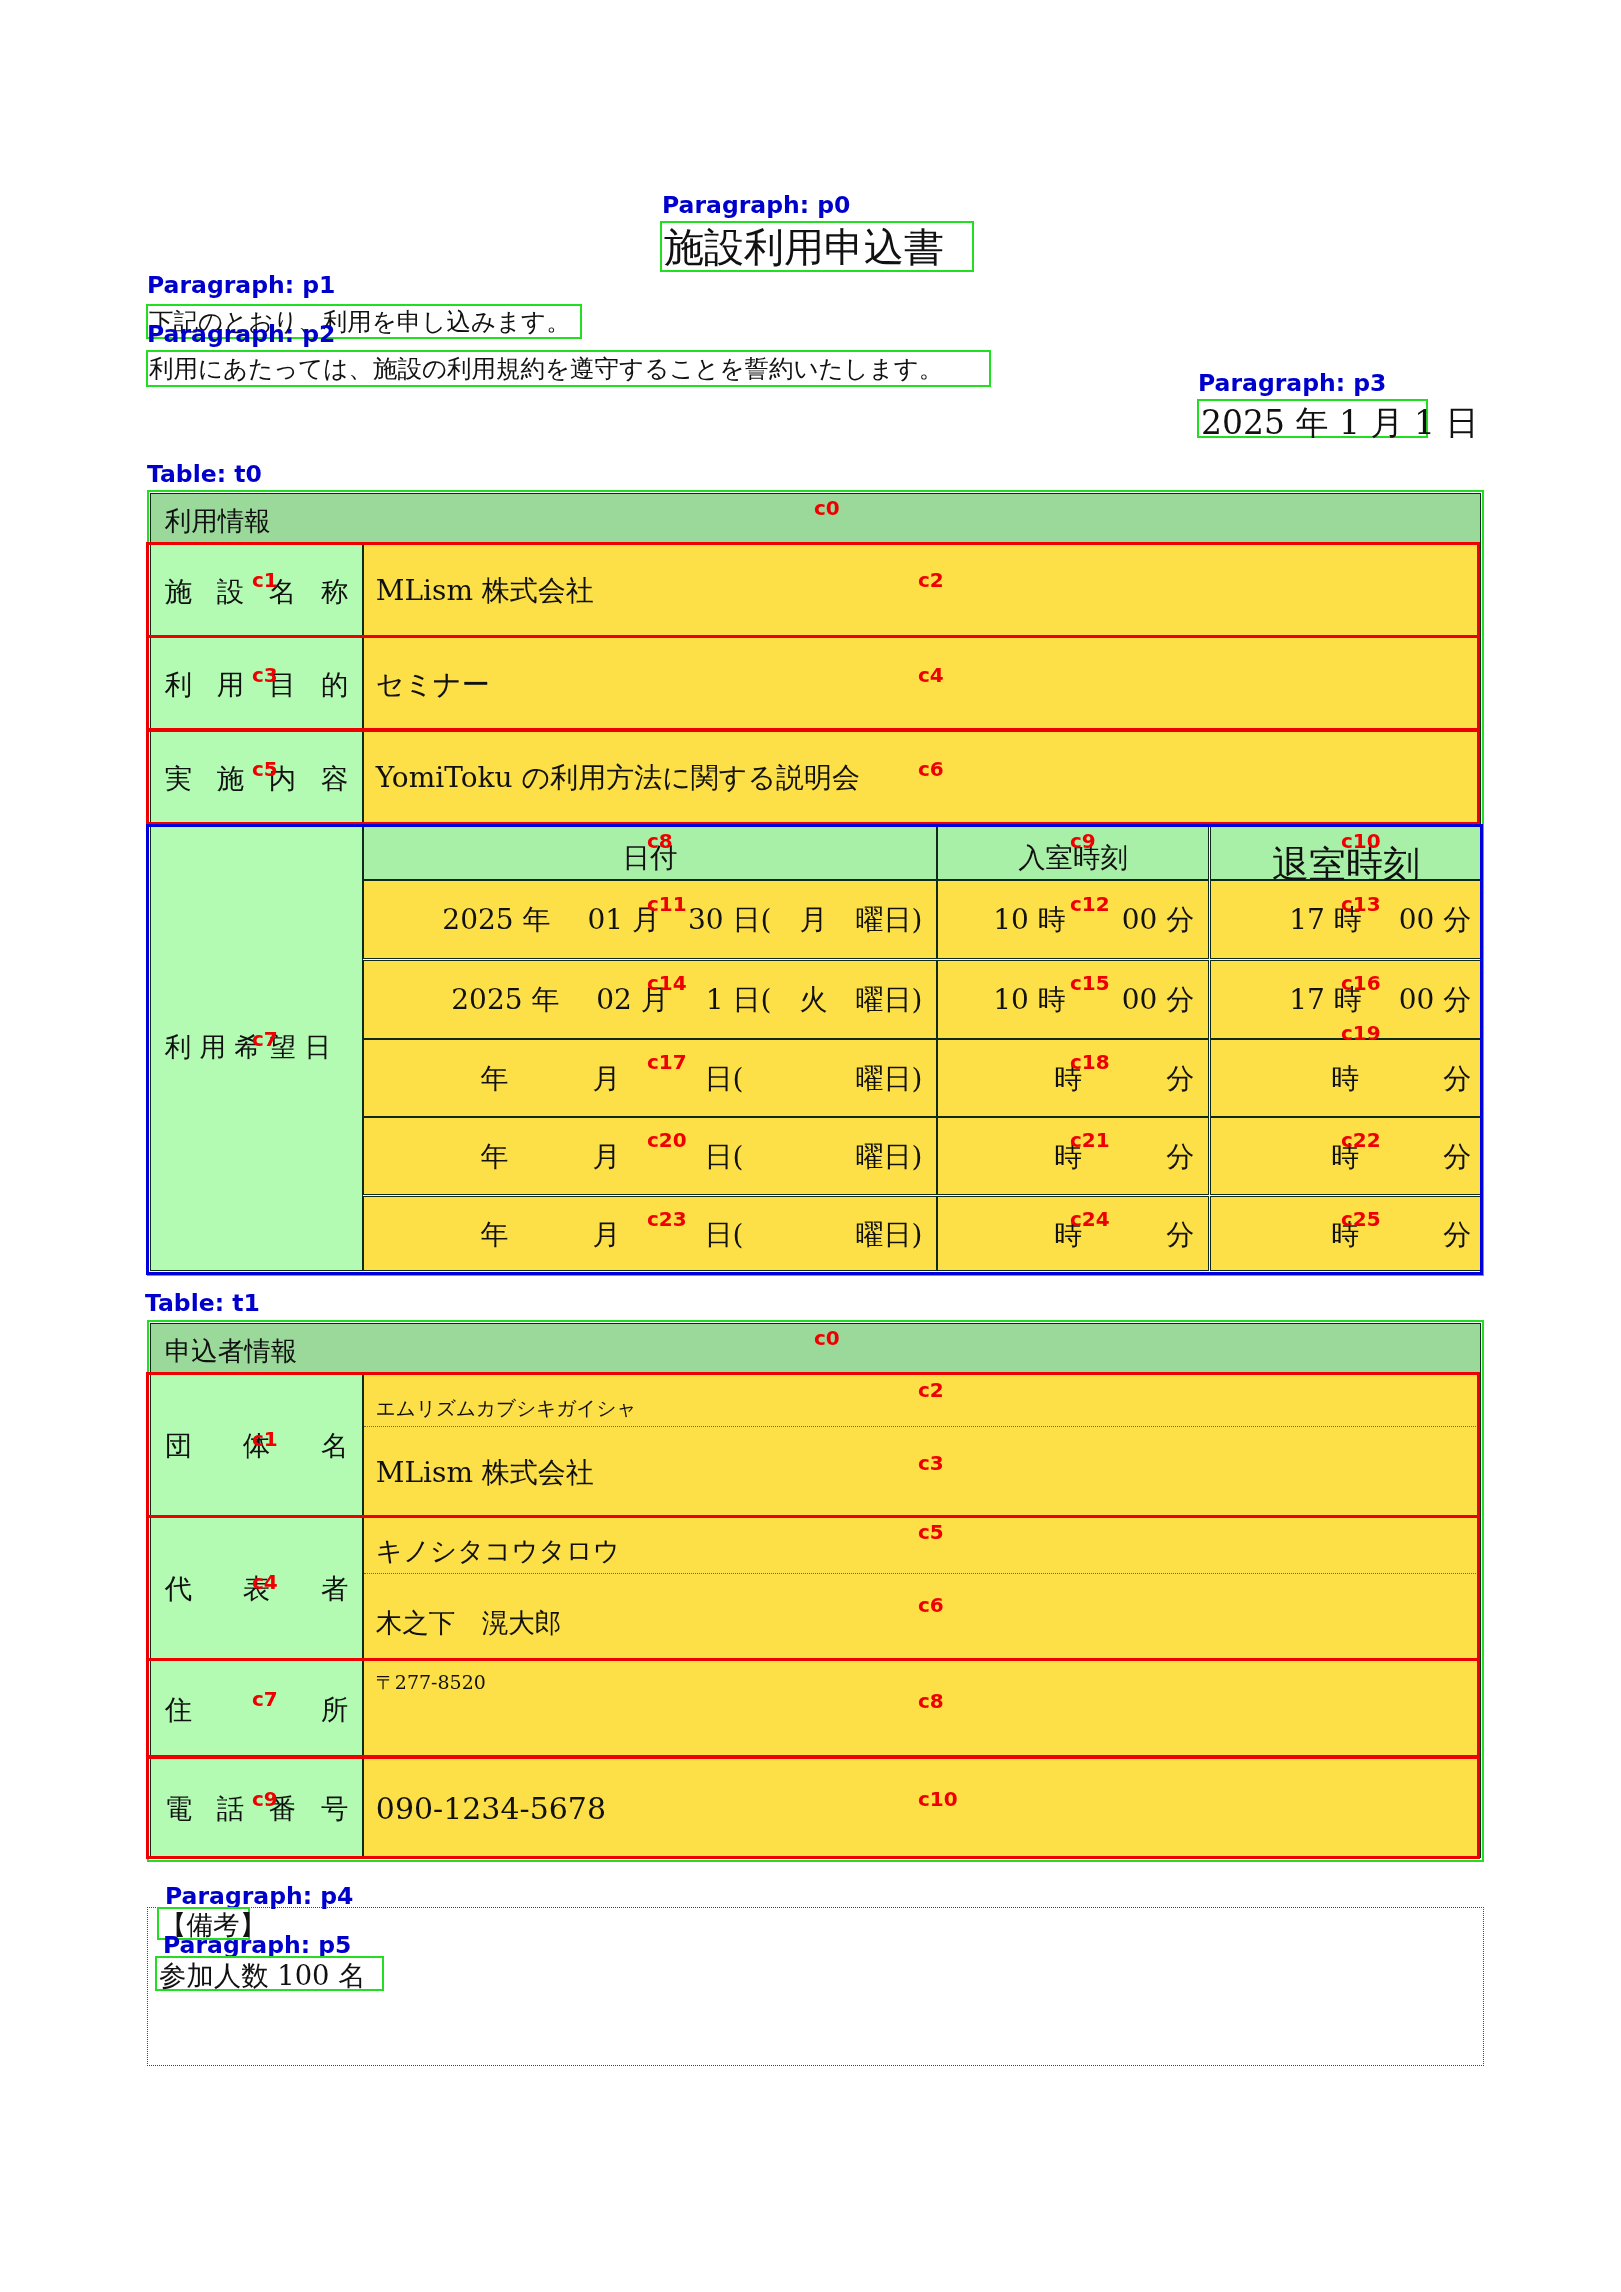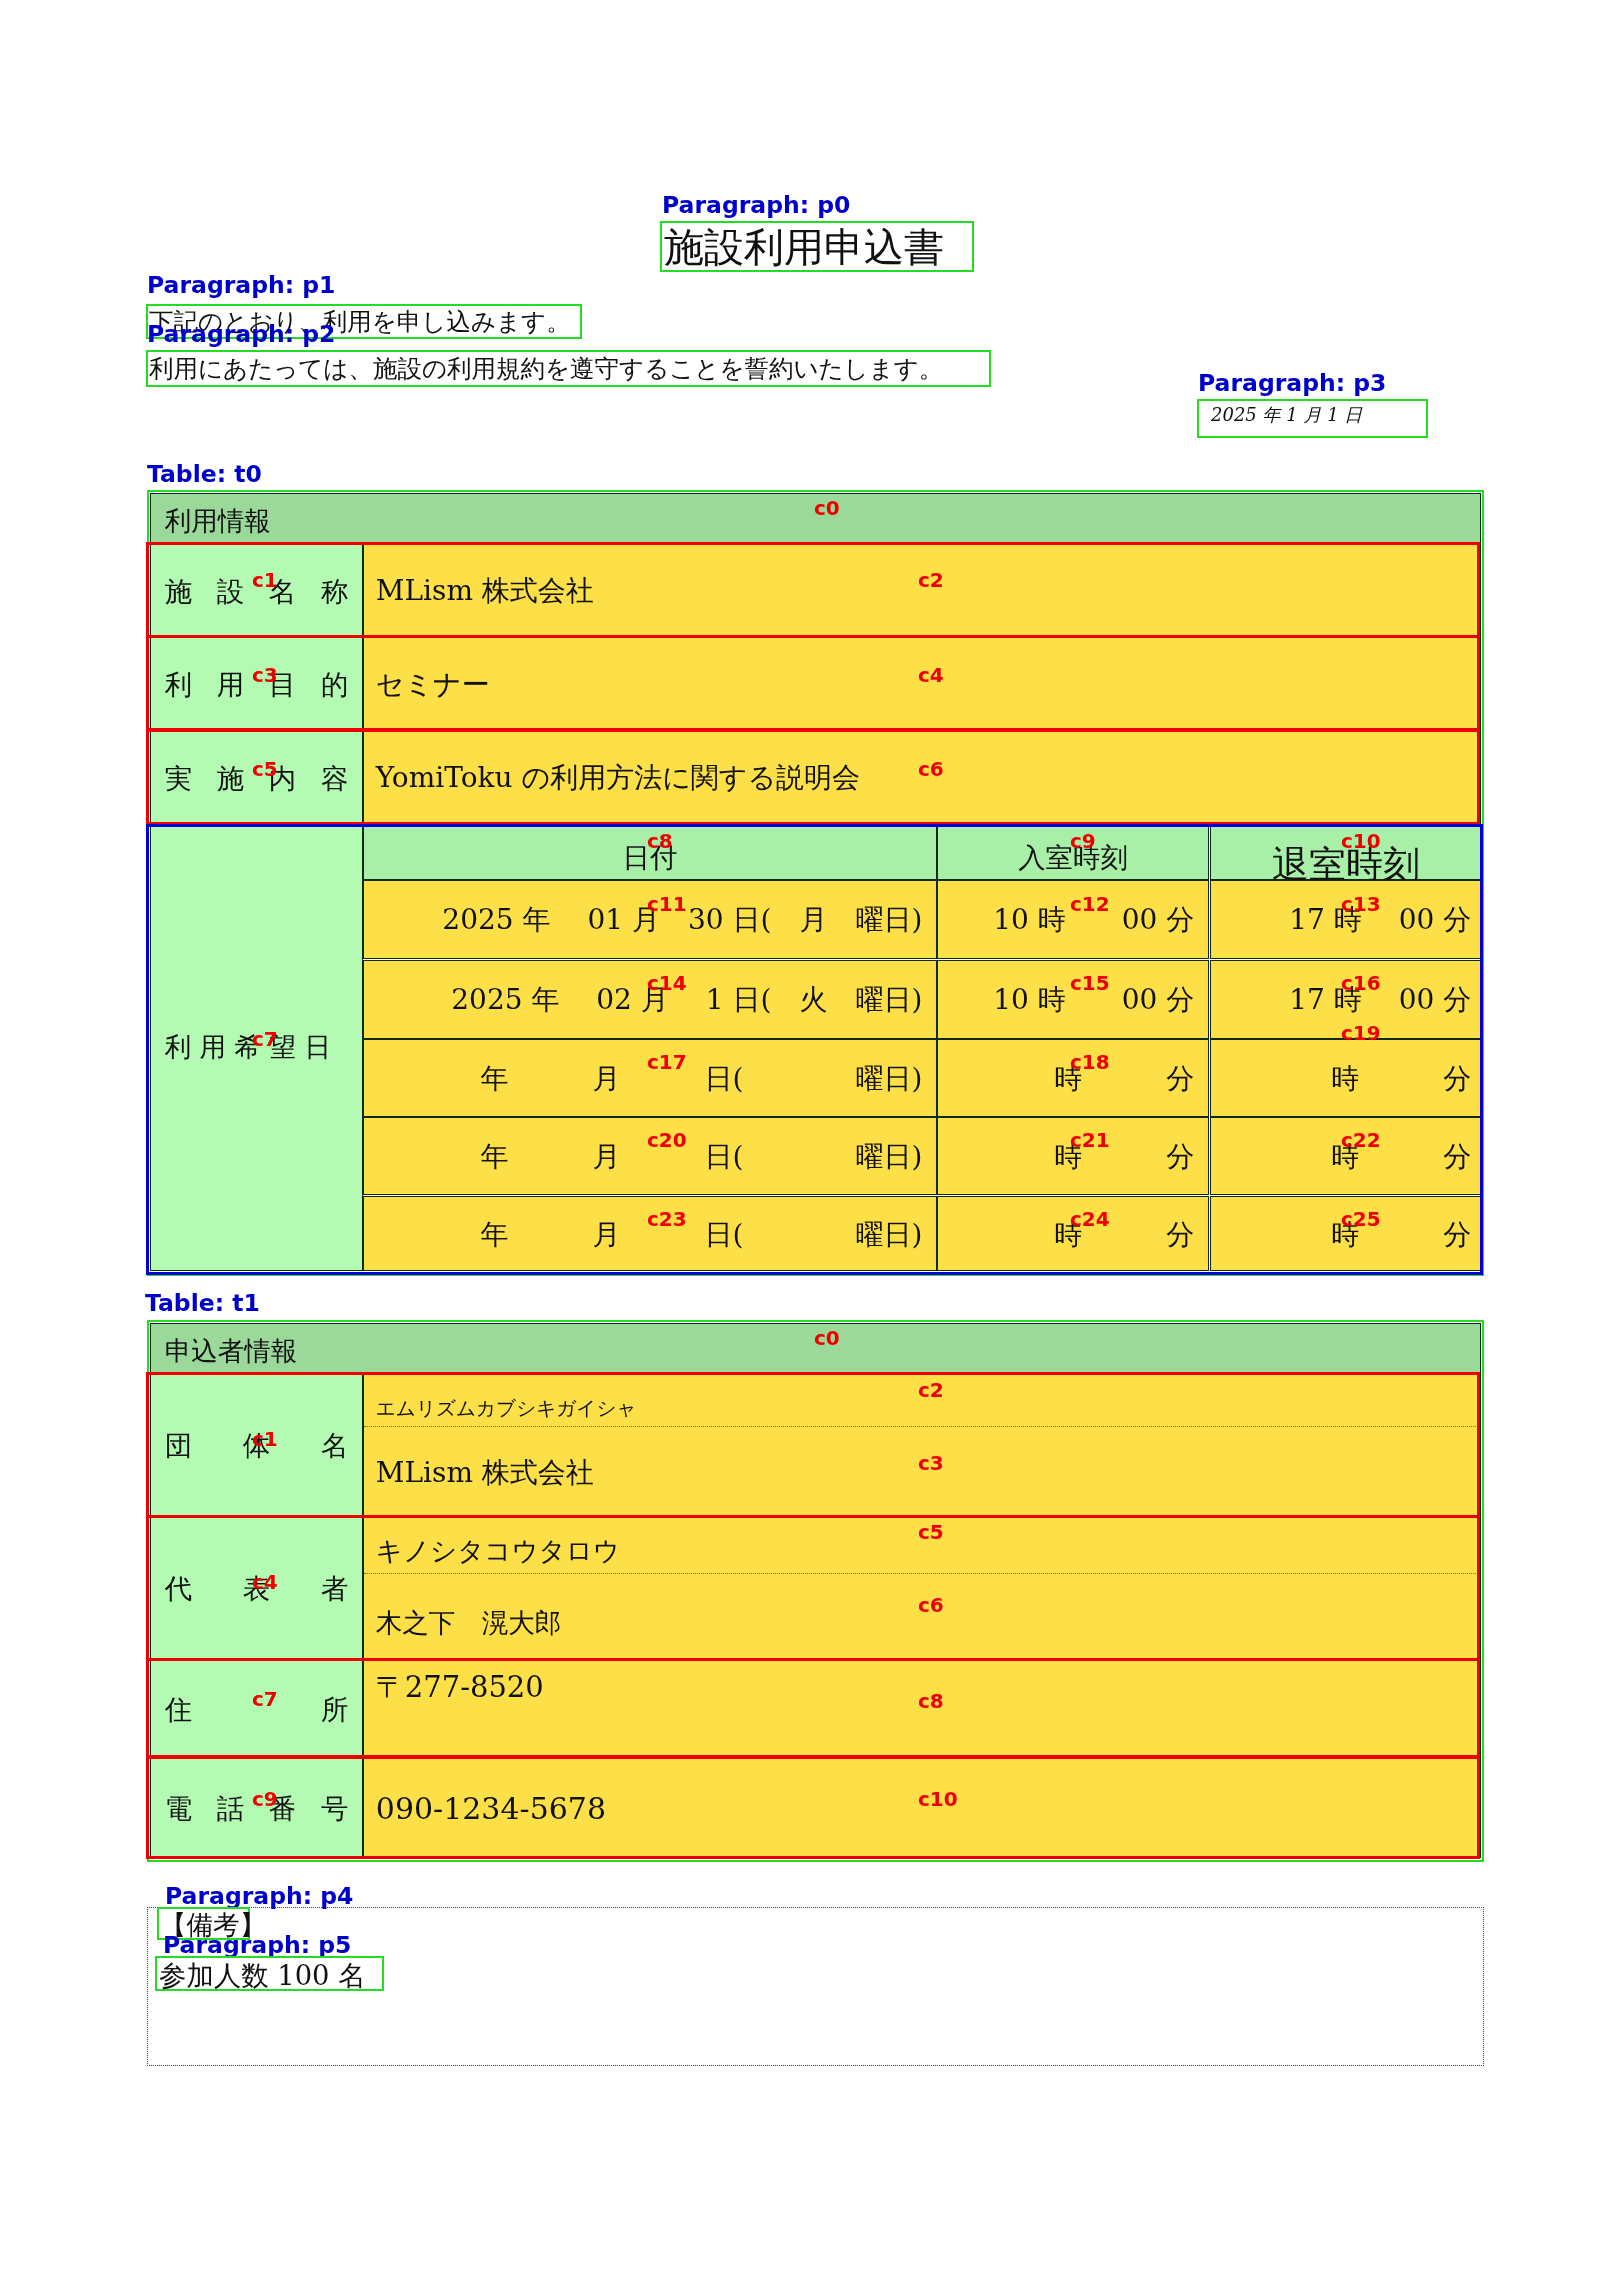--- a/index.html
+++ b/index.html
@@ -36,21 +36,21 @@
   <div class="txt" style="left:1px;top:3.9px;font-size:24.5px;font-family:'DejaVu Sans','Liberation Sans',sans-serif;">下記のとおり、利用を申し込みます。</div>
 </div>
 
 <div class="lbl" style="left:147px;top:323px;">Paragraph: p2</div>
 <div class="abs gbox" style="left:146px;top:350px;width:845px;height:37px;">
   <div class="txt" style="left:1px;top:4.9px;font-size:24.5px;font-family:'DejaVu Sans','Liberation Sans',sans-serif;">利用にあたっては、施設の利用規約を遵守することを誓約いたします。</div>
 </div>
 
 <div class="lbl" style="left:1198px;top:372px;">Paragraph: p3</div>
 <div class="abs gbox" style="left:1197px;top:399px;width:231px;height:39px;">
-  <div class="txt" style="left:12px;top:4.9px;font-size:18px;font-style:italic;">2025 年 1 月 1 日</div>
+  <div class="txt" style="left:2px;top:4.9px;font-size:33px;">2025 年 1 月 1 日</div>
 </div>
 
 <div class="lbl" style="left:147px;top:463px;">Table: t0</div>
 <div class="abs gbox" style="left:147px;top:490px;width:1337px;height:786px;"></div>
 
 <div class="cell hdr" style="left:150px;top:493px;width:1331px;height:51px;">
   <div class="txt" style="left:13.7px;top:13.7px;font-size:26.5px;font-family:'DejaVu Sans','Liberation Sans',sans-serif;">利用情報</div>
 </div>
 <div class="cid" style="left:814px;top:498px;">c0</div>
 
@@ -226,21 +226,21 @@
 <div class="cid" style="left:918px;top:1522px;">c5</div>
 <div class="cid" style="left:918px;top:1595px;">c6</div>
 
 <div class="cell key" style="left:150px;top:1660px;width:213px;height:98px;">
   <div class="spaced txt" style="left:13.7px;right:13.7px;top:35px;font-size:27.4px;">
     <span>住</span>
       <span>所</span>
   </div>
 </div>
 <div class="cell val" style="left:363px;top:1660px;width:1118px;height:98px;">
-  <div class="txt" style="left:11.8px;top:11.8px;font-size:29px;">〒277-8520</div>
+  <div class="txt" style="left:11.8px;top:11.8px;font-size:19px;">〒277-8520</div>
 </div>
 <div class="abs rbox" style="left:146px;top:1658px;width:1334px;height:100px;"></div>
 <div class="cid" style="left:252px;top:1689px;">c7</div>
 <div class="cid" style="left:918px;top:1691px;">c8</div>
 
 <div class="cell key" style="left:150px;top:1758px;width:213px;height:100px;">
   <div class="spaced txt" style="left:13.7px;right:13.7px;top:36px;font-size:27.4px;">
     <span>電</span>
       <span>話</span>
       <span>番</span>

